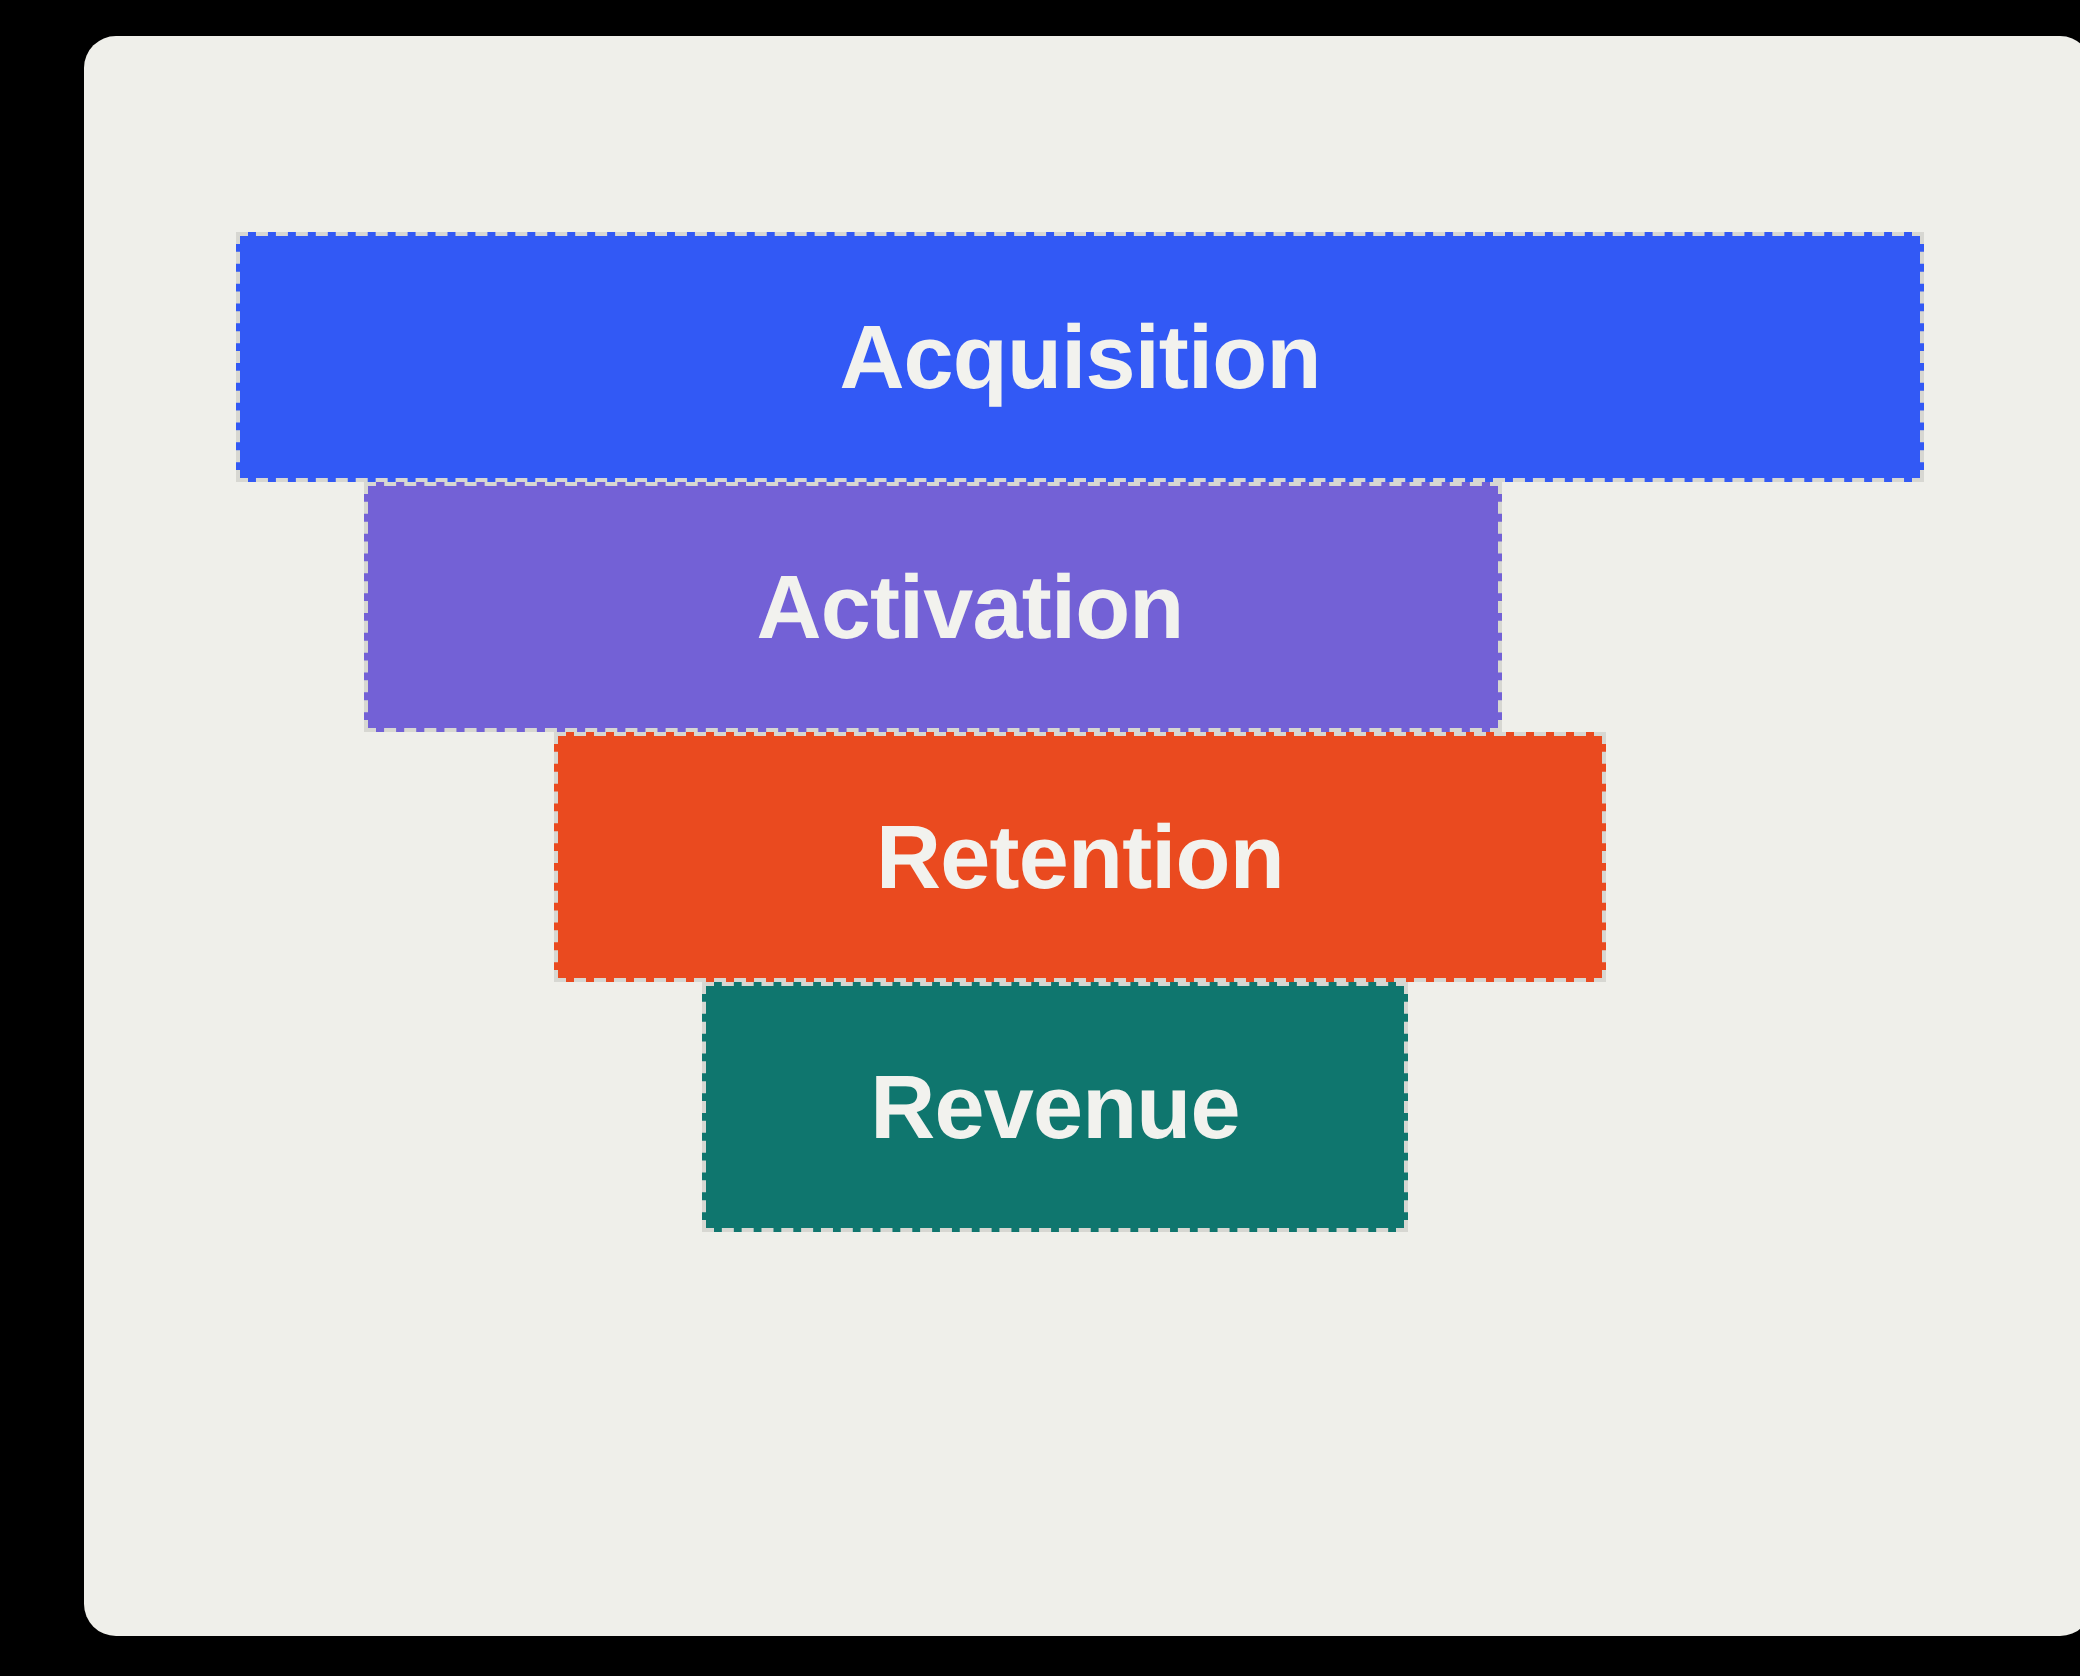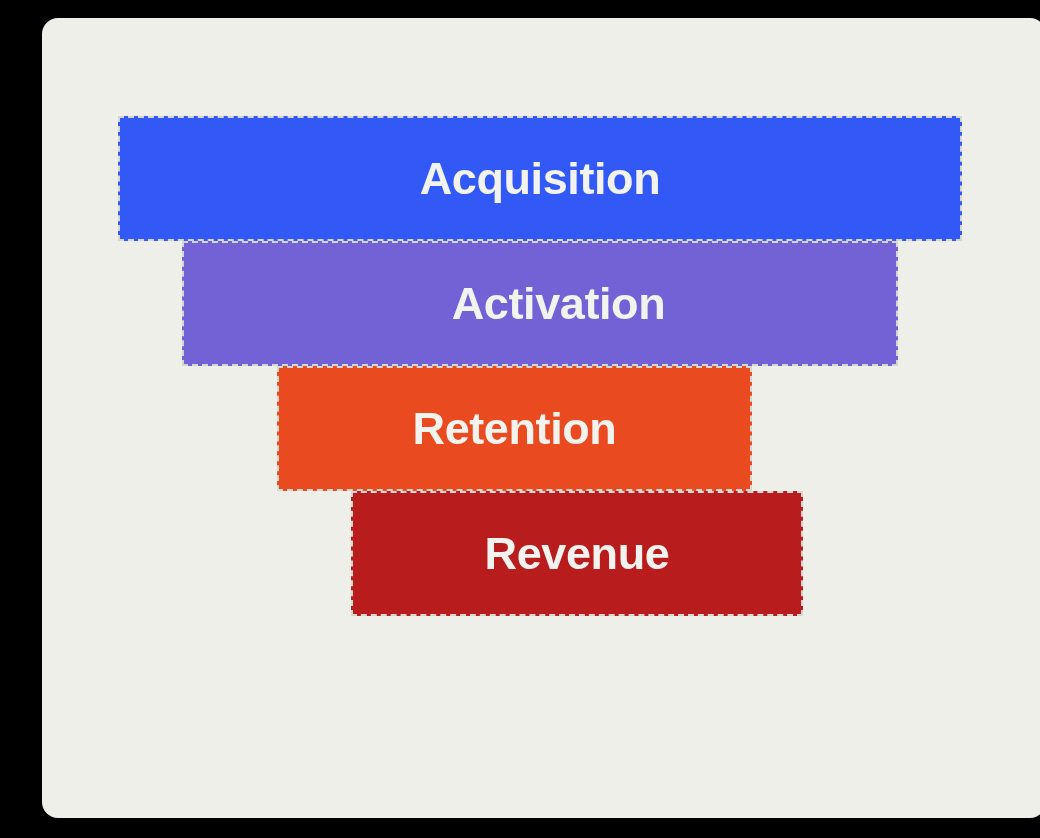--- a/index.html
+++ b/index.html
@@ -54,23 +54,23 @@
   }
 </style>
 </head>
 <body style="background: rgb(0, 0, 0);">
 
 <div id="funnel-canvas" style="background: rgb(239, 239, 234); border-radius: 16px; margin-left: 24px;">
   <div id="funnel-stack">
       <div class="funnel-band" style="left: 76px; top: 98px; width: 844px; height: 125px; background: rgb(50, 89, 245); border-color: rgb(215, 215, 210); border-style: dashed;">
         <span class="funnel-band-label" style="color: rgb(242, 242, 238);">Acquisition</span>
       </div>
-      <div class="funnel-band" style="left: 140px; top: 223px; width: 716px; height: 125px; background: rgb(115, 97, 214); border-color: rgb(215, 215, 210); border-style: dashed; padding-left: 37px;">
+      <div class="funnel-band" style="left: 140px; top: 223px; width: 569px; height: 125px; background: rgb(115, 97, 214); border-color: rgb(215, 215, 210); border-style: dashed; padding-left: 37px;">
         <span class="funnel-band-label" style="color: rgb(242, 242, 238);">Activation</span>
       </div>
-      <div class="funnel-band" style="left: 235px; top: 348px; width: 475px; height: 125px; background: rgb(234, 74, 31); border-color: rgb(215, 215, 210); border-style: dashed;">
+      <div class="funnel-band" style="left: 235px; top: 348px; width: 526px; height: 125px; background: rgb(234, 74, 31); border-color: rgb(215, 215, 210); border-style: dashed;">
         <span class="funnel-band-label" style="color: rgb(242, 242, 238);">Retention</span>
       </div>
-      <div class="funnel-band" style="left: 309px; top: 473px; width: 452px; height: 125px; background: #b91c1c; border-color: rgb(215, 215, 210); border-style: dashed;">
+      <div class="funnel-band" style="left: 309px; top: 473px; width: 353px; height: 125px; background: #0f766e; border-color: rgb(215, 215, 210); border-style: dashed;">
         <span class="funnel-band-label" style="color: rgb(242, 242, 238);">Revenue</span>
       </div>
     </div>
 </div>
 
 </body></html>

